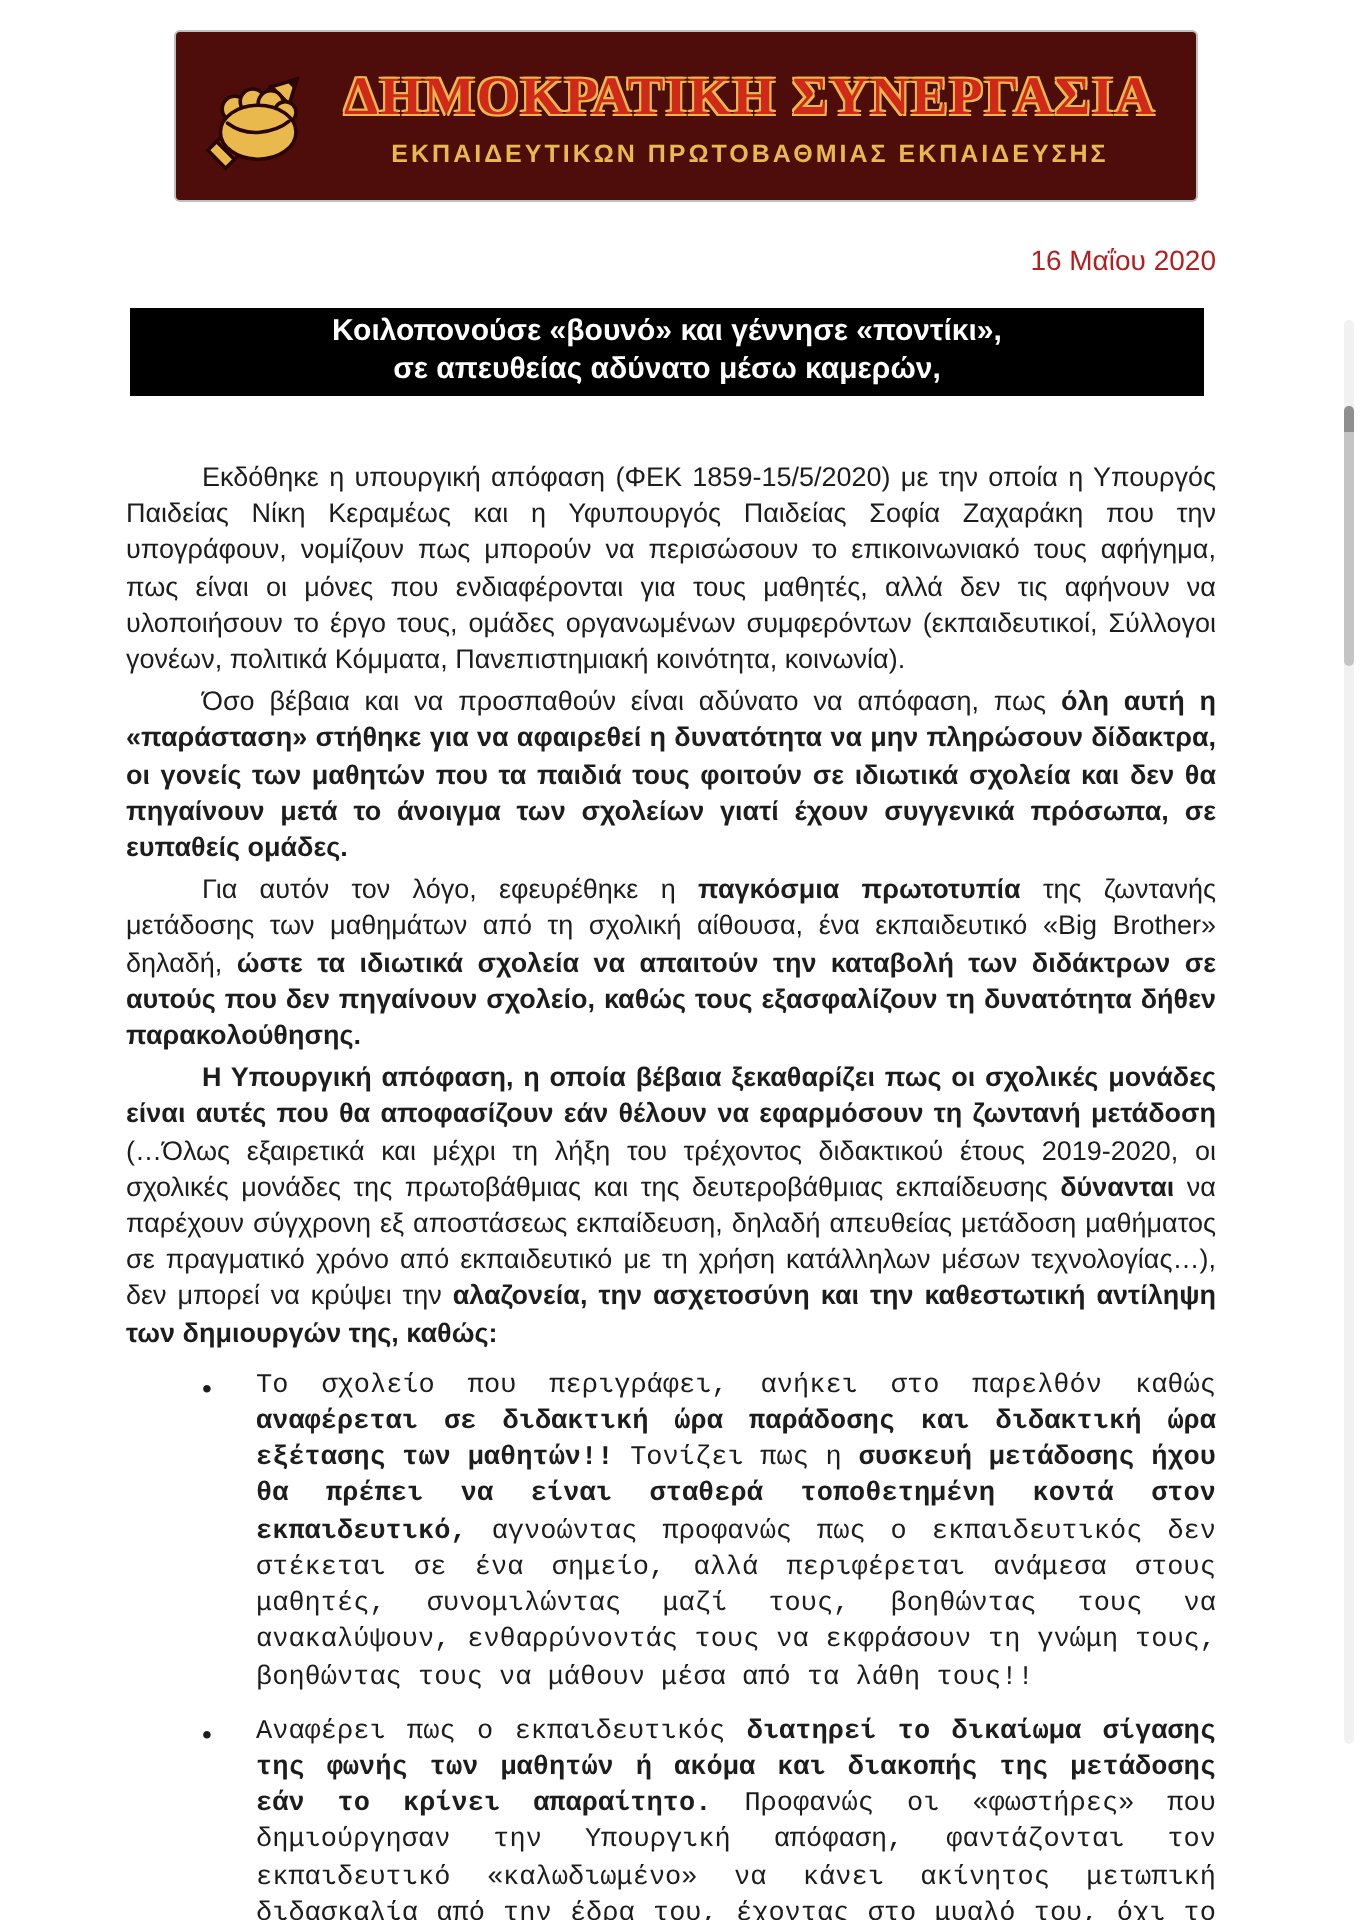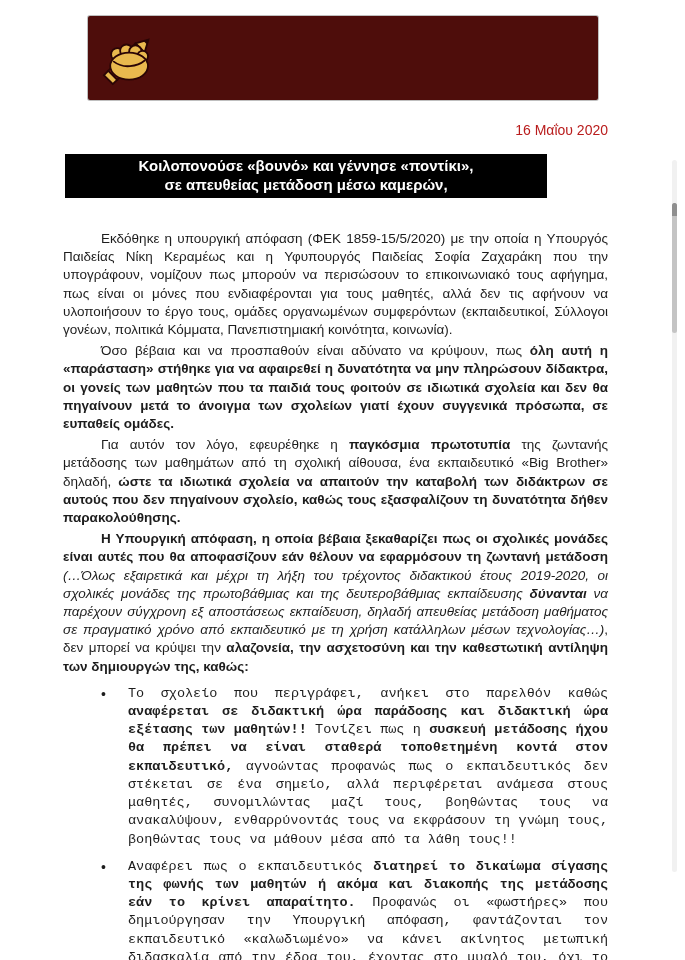--- a/index.html
+++ b/index.html
@@ -37,36 +37,36 @@
     margin-top:7px; white-space:nowrap;
   }
   
   .date-line {
     position:absolute; top:122px; right:77px;
     font-size:14px; color:#b91c1c;
   }
   
   .headline-box {
     position:absolute; left:65px; top:154px;
-    width:482px;
+    width:537px;
     padding:3px 0 4px 0;
     text-align:center;
     font-weight:bold; font-size:15px; line-height:18.5px;
   }
   
   .doc-body {
     position:absolute; left:63px; top:230px;
     width:545px;
     font-size:13.5px; line-height:18.2px;
     text-align:justify;
     color:#1d1d1d;
   }
   .para { margin:0 0 3px 0; text-indent:38px; }
   .b { font-weight:700; }
-  .i { font-style:italic; }
+  .i { }
   .bullet { display:flex; margin:9px 0 0 38px; }
   .marker { flex:0 0 27px; font-size:14px; line-height:18.2px; }
   .btext { flex:1; text-align:justify;font-family:Liberation Mono, monospace; }
   
   .scrollbar-track {
     position:absolute; right:8px; top:160px;
     width:5px; height:712px;
     background:#f1f1f1; border-radius:3px;
   }
   .scrollbar-thumb {
@@ -93,32 +93,36 @@
         <polygon points="56,33 69,40 56,47" fill="#e9b94e" stroke="#2a0505" stroke-width="2"></polygon>
         <polygon points="64,37.2 69,40 64,42.8" fill="#2a0505"></polygon>
       </g>
       <circle cx="26" cy="36" r="7" fill="#e9b94e" stroke="#2a0505" stroke-width="2"></circle>
       <circle cx="36" cy="32" r="7" fill="#e9b94e" stroke="#2a0505" stroke-width="2"></circle>
       <circle cx="46" cy="33" r="7" fill="#e9b94e" stroke="#2a0505" stroke-width="2"></circle>
       <circle cx="54" cy="38" r="6" fill="#e9b94e" stroke="#2a0505" stroke-width="2"></circle>
       <ellipse cx="39" cy="49" rx="21" ry="15" fill="#e9b94e" stroke="#2a0505" stroke-width="2"></ellipse>
       <path d="M22 44 q8 6 18 5 q10 -1 16 -6" fill="none" stroke="#2a0505" stroke-width="2" stroke-linecap="round"></path>
     </svg>
+    <div class="banner-text">
+      <div class="banner-title" style="color: rgb(208, 41, 26);">ΔΗΜΟΚΡΑΤΙΚΗ ΣΥΝΕΡΓΑΣΙΑ</div>
+      <div class="banner-subtitle" style="color: rgb(233, 185, 78);">ΕΚΠΑΙΔΕΥΤΙΚΩΝ ΠΡΩΤΟΒΑΘΜΙΑΣ ΕΚΠΑΙΔΕΥΣΗΣ</div>
+    </div>
   </div>
 
   <div class="date-line">16 Μαΐου 2020</div>
 
   <div class="headline-box" style="background: rgb(0, 0, 0); color: rgb(255, 255, 255);">
       <div>Κοιλοπονούσε «βουνό» και γέννησε «ποντίκι»,</div>
-      <div>σε απευθείας μετάδοση μέσω καμερών,</div>
+      <div>σε απευθείας αδύνατο μέσω καμερών,</div>
     </div>
 
   <div class="doc-body">
       <p class="para"><span>Εκδόθηκε η υπουργική απόφαση (ΦΕΚ 1859-15/5/2020) με την οποία η Υπουργός Παιδείας Νίκη Κεραμέως και η Υφυπουργός Παιδείας Σοφία Ζαχαράκη που την υπογράφουν, νομίζουν πως μπορούν να περισώσουν το επικοινωνιακό τους αφήγημα, πως είναι οι μόνες που ενδιαφέρονται για τους μαθητές, αλλά δεν τις αφήνουν να υλοποιήσουν το έργο τους, ομάδες οργανωμένων συμφερόντων (εκπαιδευτικοί, Σύλλογοι γονέων, πολιτικά Κόμματα, Πανεπιστημιακή κοινότητα, κοινωνία).</span></p>
-      <p class="para"><span>Όσο βέβαια και να προσπαθούν είναι αδύνατο να κρύψουν, πως </span><span class="b">όλη αυτή η «παράσταση» στήθηκε για να αφαιρεθεί η δυνατότητα να μην πληρώσουν δίδακτρα, οι γονείς των μαθητών που τα παιδιά τους φοιτούν σε ιδιωτικά σχολεία και δεν θα πηγαίνουν μετά το άνοιγμα των σχολείων γιατί έχουν συγγενικά πρόσωπα, σε ευπαθείς ομάδες.</span></p>
+      <p class="para"><span>Όσο βέβαια και να προσπαθούν είναι αδύνατο να απόφαση, πως </span><span class="b">όλη αυτή η «παράσταση» στήθηκε για να αφαιρεθεί η δυνατότητα να μην πληρώσουν δίδακτρα, οι γονείς των μαθητών που τα παιδιά τους φοιτούν σε ιδιωτικά σχολεία και δεν θα πηγαίνουν μετά το άνοιγμα των σχολείων γιατί έχουν συγγενικά πρόσωπα, σε ευπαθείς ομάδες.</span></p>
       <p class="para"><span>Για αυτόν τον λόγο, εφευρέθηκε η </span><span class="b">παγκόσμια πρωτοτυπία </span><span>της ζωντανής μετάδοσης των μαθημάτων από τη σχολική αίθουσα, ένα εκπαιδευτικό «Big Brother» δηλαδή, </span><span class="b">ώστε τα ιδιωτικά σχολεία να απαιτούν την καταβολή των διδάκτρων σε αυτούς που δεν πηγαίνουν σχολείο, καθώς τους εξασφαλίζουν τη δυνατότητα δήθεν παρακολούθησης.</span></p>
       <p class="para"><span class="b">Η Υπουργική απόφαση, η οποία βέβαια ξεκαθαρίζει πως οι σχολικές μονάδες είναι αυτές που θα αποφασίζουν εάν θέλουν να εφαρμόσουν τη ζωντανή μετάδοση </span><span class="i">(…Όλως εξαιρετικά και μέχρι τη λήξη του τρέχοντος διδακτικού έτους 2019-2020, οι σχολικές μονάδες της πρωτοβάθμιας και της δευτεροβάθμιας εκπαίδευσης </span><span class="b i">δύνανται</span><span class="i"> να παρέχουν σύγχρονη εξ αποστάσεως εκπαίδευση, δηλαδή απευθείας μετάδοση μαθήματος σε πραγματικό χρόνο από εκπαιδευτικό με τη χρήση κατάλληλων μέσων τεχνολογίας…)</span><span>, δεν μπορεί να κρύψει την </span><span class="b">αλαζονεία, την ασχετοσύνη και την καθεστωτική αντίληψη των δημιουργών της, καθώς:</span></p>
       <div class="bullet">
         <span class="marker">•</span>
         <div class="btext"><span>Το σχολείο που περιγράφει, ανήκει στο παρελθόν καθώς </span><span class="b">αναφέρεται σε διδακτική ώρα παράδοσης και διδακτική ώρα εξέτασης των μαθητών!!</span><span> Τονίζει πως η </span><span class="b">συσκευή μετάδοσης ήχου θα πρέπει να είναι σταθερά τοποθετημένη κοντά στον εκπαιδευτικό,</span><span> αγνοώντας προφανώς πως ο εκπαιδευτικός δεν στέκεται σε ένα σημείο, αλλά περιφέρεται ανάμεσα στους μαθητές, συνομιλώντας μαζί τους, βοηθώντας τους να ανακαλύψουν, ενθαρρύνοντάς τους να εκφράσουν τη γνώμη τους, βοηθώντας τους να μάθουν μέσα από τα λάθη τους!!</span></div>
       </div>
       <div class="bullet">
         <span class="marker">•</span>
         <div class="btext"><span>Αναφέρει πως ο εκπαιδευτικός </span><span class="b">διατηρεί το δικαίωμα σίγασης της φωνής των μαθητών ή ακόμα και διακοπής της μετάδοσης εάν το κρίνει απαραίτητο.</span><span> Προφανώς οι «φωστήρες» που δημιούργησαν την Υπουργική απόφαση, φαντάζονται τον εκπαιδευτικό «καλωδιωμένο» να κάνει ακίνητος μετωπική διδασκαλία από την έδρα του, έχοντας στο μυαλό του, όχι το μάθημα αλλά τα κουμπιά που θα «κόβουν» τον ήχο και την εικόνα!! Το μόνο βέβαιο είναι, ότι δεν έχουν περάσει ούτε έξω από την τάξη ενός Δημοτικού σχολείου και Νηπιαγωγείου!</span></div>
       </div>

